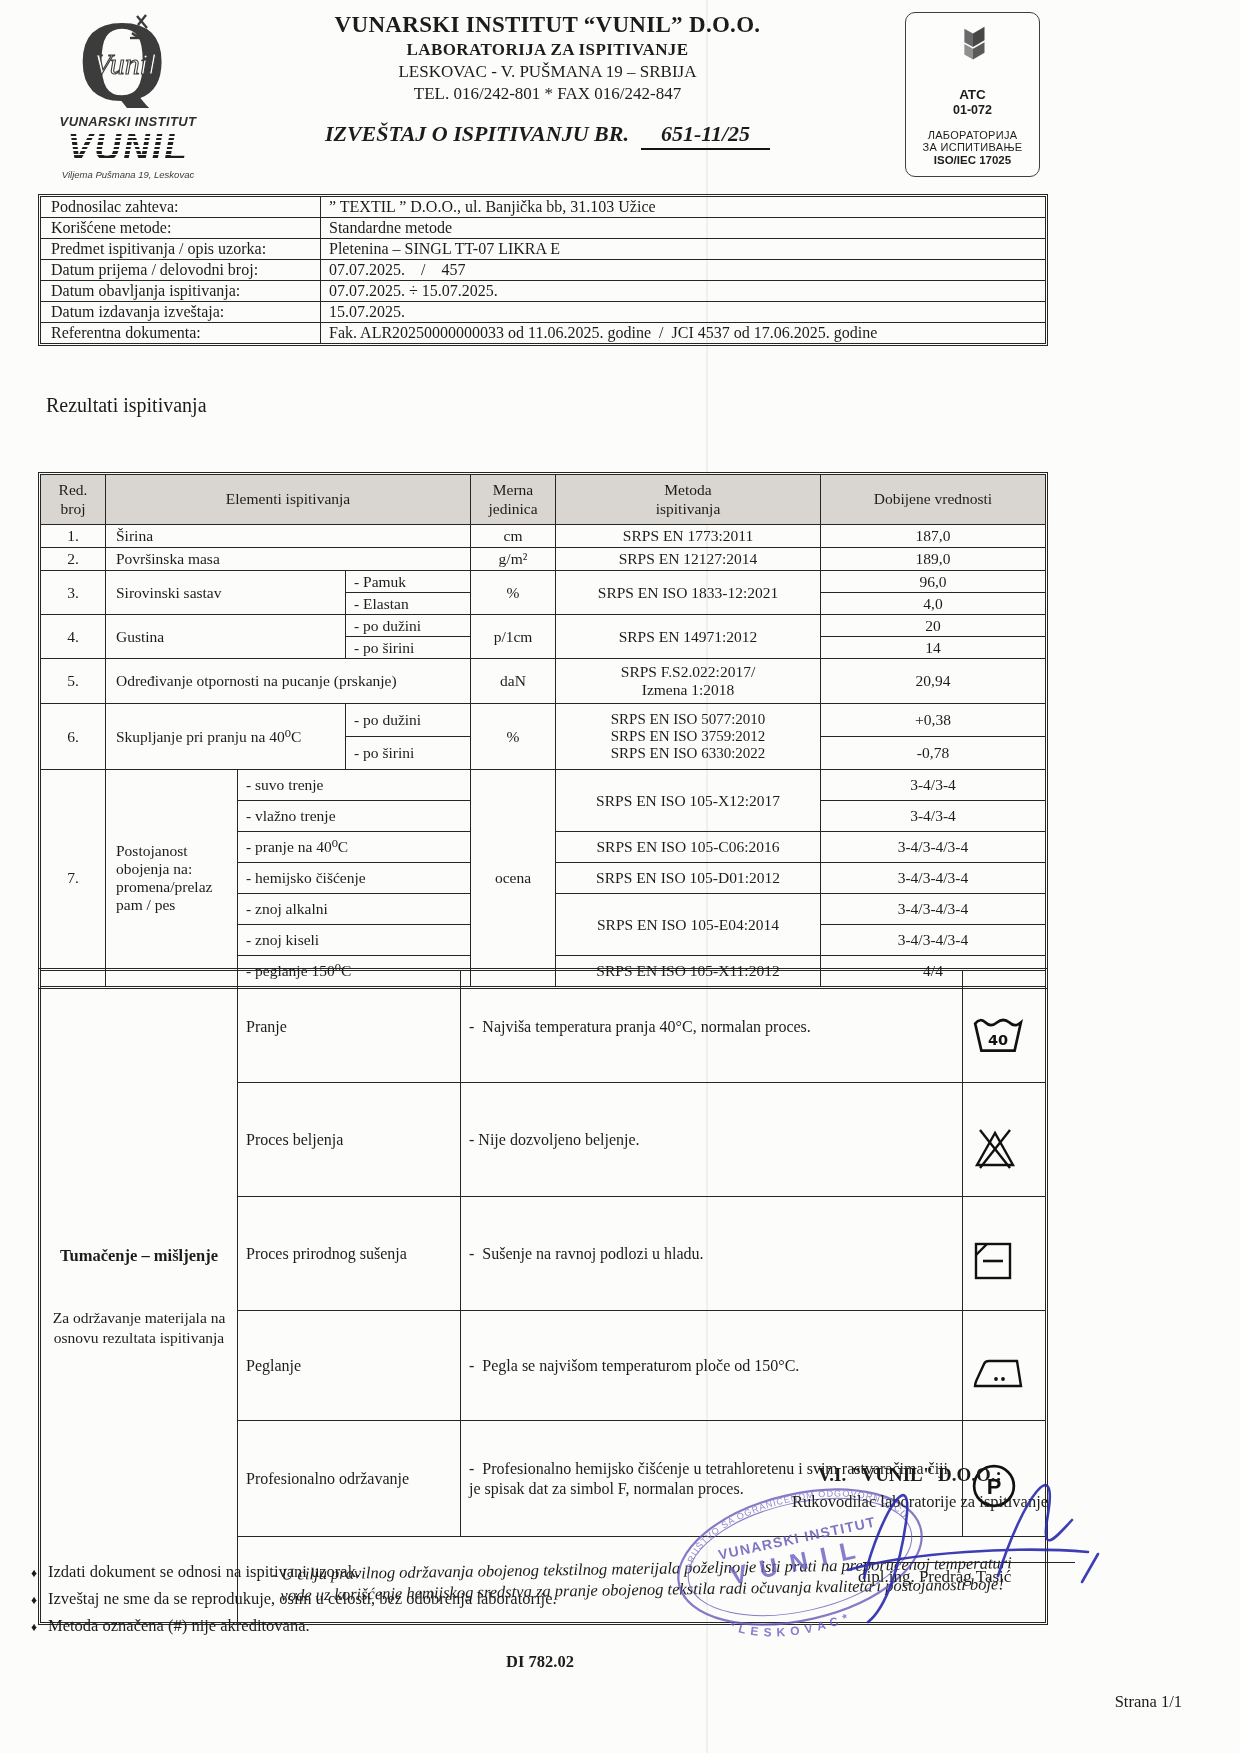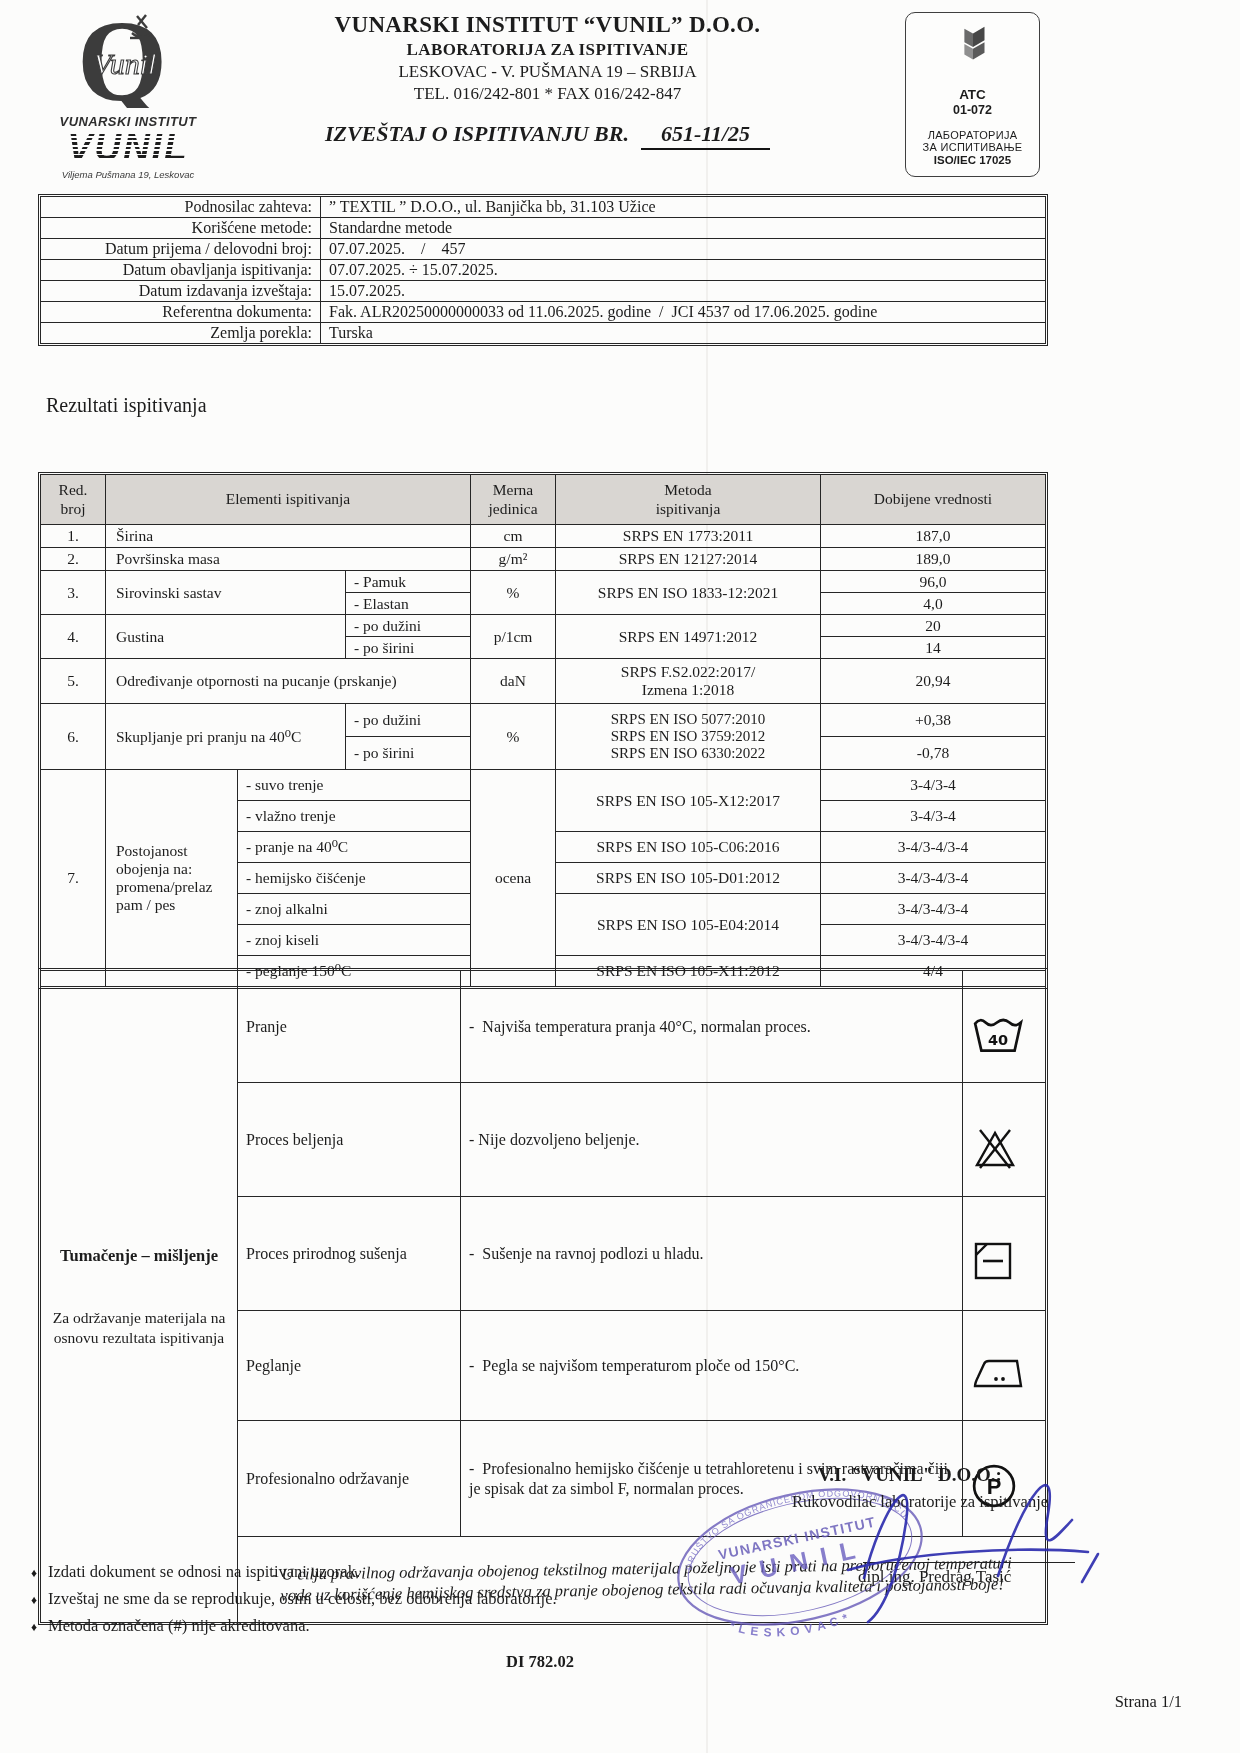--- a/index.html
+++ b/index.html
@@ -44,21 +44,21 @@
   .ats-l2{font-size:11px;letter-spacing:.3px;}
   .ats-std{font-size:11.5px;font-weight:bold;margin-top:1px;}
 
   
   table{border-collapse:collapse;table-layout:fixed;background:transparent;}
   .doc-table{position:absolute;left:40px;width:1005px;outline:1.4px solid #262626;outline-offset:1px;}
   .doc-table td,.doc-table th{border:1.4px solid #262626;font-weight:normal;overflow:hidden;}
 
   .info-table{top:196px;font-size:16px;}
   .info-table td{height:20px;padding:0 8px;white-space:pre-wrap;}
-  .info-table td.lbl{padding-left:10px;text-align:right;}
+  .info-table td.lbl{padding-left:10px;}
 
   .section-title{position:absolute;left:46px;top:394px;font-size:20px;}
 
   .results-table{top:458px;font-size:15.5px;text-align:center;margin-top:16px;}
   .results-table td{padding:1px 4px;white-space:pre-wrap;line-height:1.15;}
   .results-table .hd{background:#d9d6d2;white-space:pre-line;line-height:1.2;}
   .results-table td.l{text-align:left;padding-left:10px;}
   .results-table td.sub{text-align:left;padding-left:8px;}
 
   .care-table{top:970px;font-size:16px;}
@@ -136,38 +136,38 @@
     <tbody>
         <tr>
           <td class="lbl">Podnosilac zahteva:</td>
           <td>” TEXTIL ” D.O.O., ul. Banjička bb, 31.103 Užice</td>
         </tr>
     <tr>
           <td class="lbl">Korišćene metode:</td>
           <td>Standardne metode</td>
         </tr>
     <tr>
+          <td class="lbl">Predmet ispitivanja / opis uzorka:</td>
+          <td>Pletenina – SINGL TT-07 LIKRA E</td>
+        </tr>
+    <tr>
           <td class="lbl">Datum prijema / delovodni broj:</td>
           <td>07.07.2025.    /    457</td>
         </tr>
     <tr>
           <td class="lbl">Datum obavljanja ispitivanja:</td>
           <td>07.07.2025. ÷ 15.07.2025.</td>
         </tr>
     <tr>
           <td class="lbl">Datum izdavanja izveštaja:</td>
           <td>15.07.2025.</td>
         </tr>
     <tr>
           <td class="lbl">Referentna dokumenta:</td>
           <td>Fak. ALR20250000000033 od 11.06.2025. godine  /  JCI 4537 od 17.06.2025. godine</td>
-        </tr>
-    <tr>
-          <td class="lbl">Zemlja porekla:</td>
-          <td>Turska</td>
         </tr>
   </tbody>
     </table>
 
   <div class="section-title">Rezultati ispitivanja</div>
 
   <table class="doc-table results-table">
     <colgroup>
       <col style="width:65px">
         <col style="width:132px">

